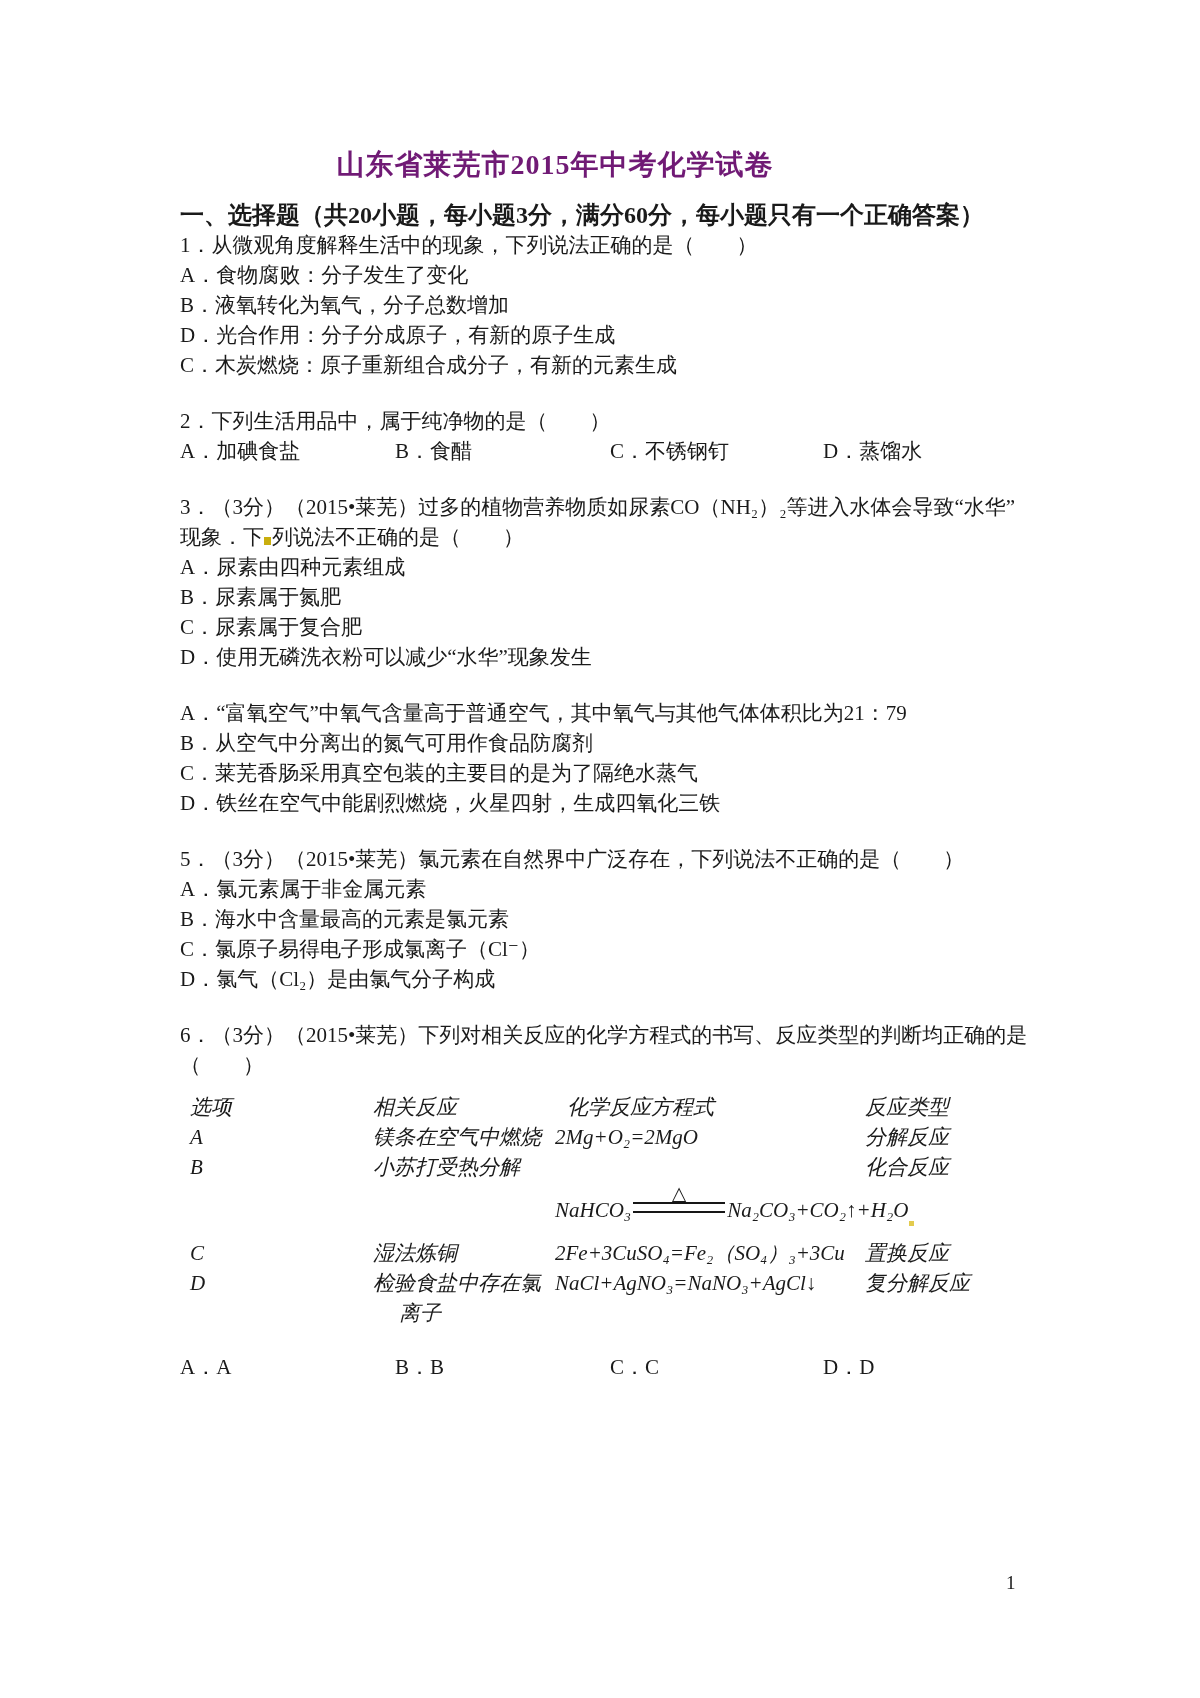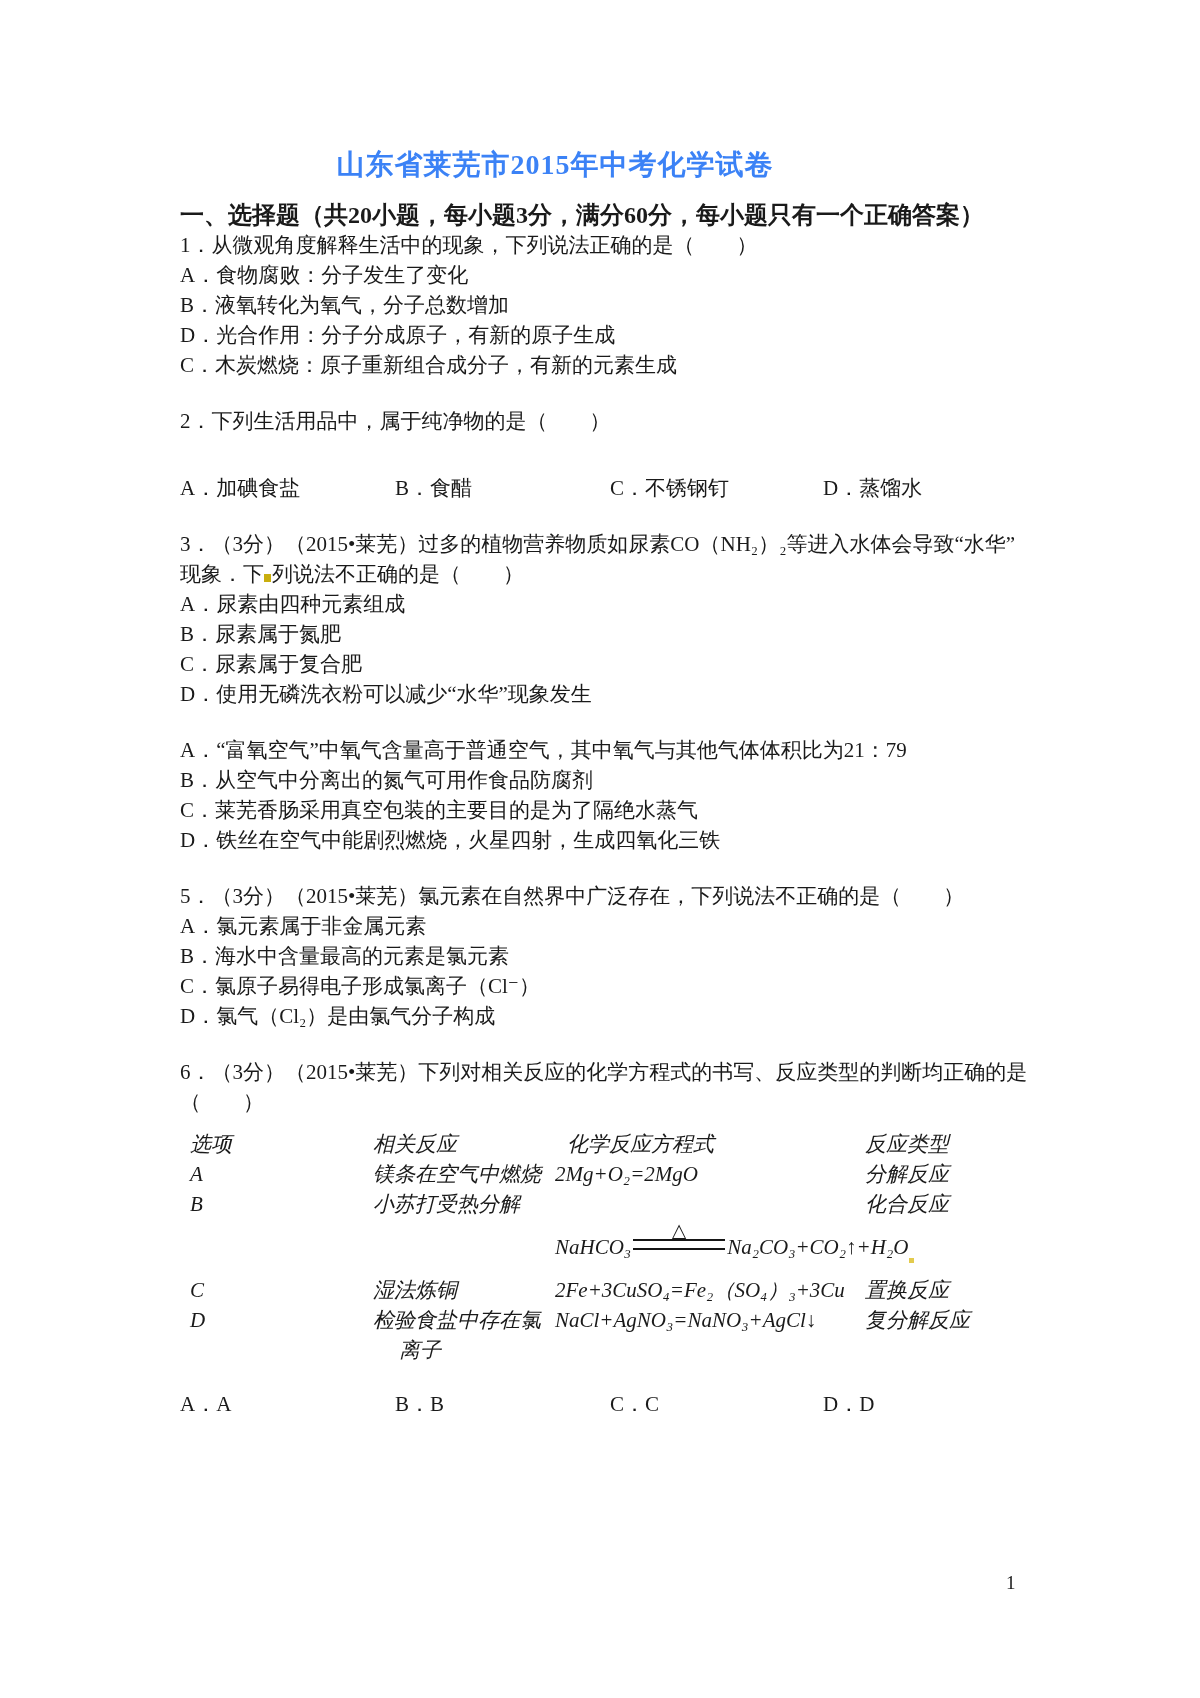--- a/index.html
+++ b/index.html
@@ -11,21 +11,21 @@
   .page{position:absolute;top:0;left:0;width:1200px;height:1698px;padding:146px 0 0 180px;box-sizing:border-box;}
   .title{
     width:750px;text-align:center;font-size:28px;font-weight:bold;
     margin:0 0 16px 0;letter-spacing:1px;white-space:nowrap;
   }
   .heading{font-size:24px;font-weight:bold;line-height:30px;white-space:nowrap;}
   .line{font-size:21px;line-height:30px;white-space:nowrap;}
   .q{margin-top:26px;}
   .q:first-of-type{margin-top:0;}
   
-  .opt4{display:grid;grid-template-columns:215px 215px 213px auto;font-size:21px;line-height:30px;white-space:nowrap;margin-top:37px;}
+  .opt4{display:grid;grid-template-columns:215px 215px 213px auto;font-size:21px;line-height:30px;white-space:nowrap;}
   .answers{margin-top:24px;}
   
   .tbl{margin-top:12px;font-style:italic;}
   .trow{display:grid;grid-template-columns:185px 180px 310px auto;font-size:21px;line-height:30px;}
   .trow .cell{white-space:nowrap;}
   .trow .cell:nth-child(1){padding-left:10px;}
   .trow .cell:nth-child(2){padding-left:8px;}
   .trow .cell:nth-child(3){padding-left:10px;}
   .trow .cell:nth-child(4){padding-left:10px;}
   .trow.thead .cell:nth-child(3){padding-left:22px;}
@@ -46,21 +46,21 @@
   .hl{display:inline-block;width:7px;height:8px;background:#c9ae0e;vertical-align:-1px;margin-right:1px;}
   .hl-sm{display:inline-block;width:5px;height:6px;background:#d6bf2a;vertical-align:-4px;margin-right:1px;}
   .hl-dot{display:inline-block;width:5px;height:5px;background:#e3cb4e;vertical-align:-9px;margin-left:1px;}
   .pagenum{position:absolute;left:1006px;top:1572px;font-size:19px;line-height:22px;}
 </style>
 </head>
 <body>
 
 <div class="page">
 
-  <h1 class="title" style="color: #3b82f6;">山东省莱芜市2015年中考化学试卷</h1>
+  <h1 class="title" style="color: #701a75;">山东省莱芜市2015年中考化学试卷</h1>
 
   <div class="heading">一、选择题（共20小题，每小题3分，满分60分，每小题只有一个正确答案）</div>
 
   <section class="q">
     <div class="line">1．从微观角度解释生活中的现象，下列说法正确的是（　　）</div>
     <div class="line">A．食物腐败：分子发生了变化</div>
     <div class="line">B．液氧转化为氧气，分子总数增加</div>
     <div class="line">D．光合作用：分子分成原子，有新的原子生成</div>
     <div class="line">C．木炭燃烧：原子重新组合成分子，有新的元素生成</div>
   </section>

